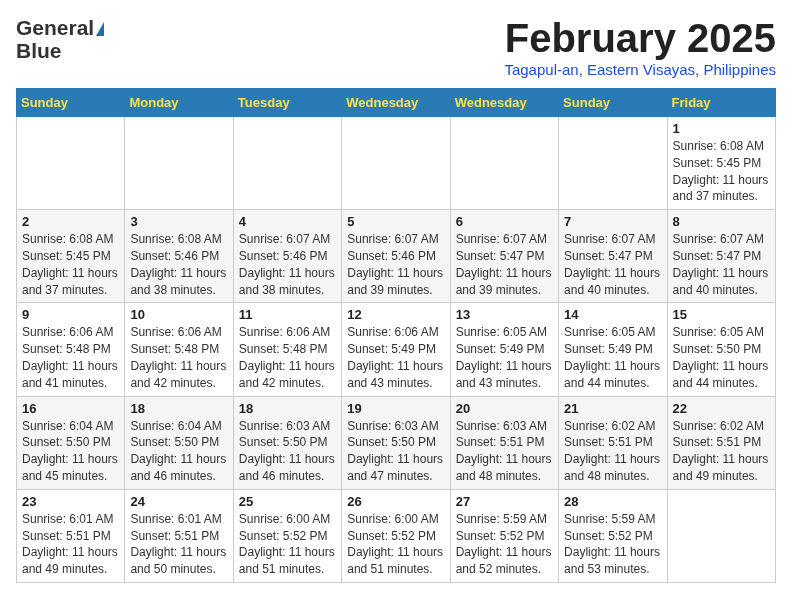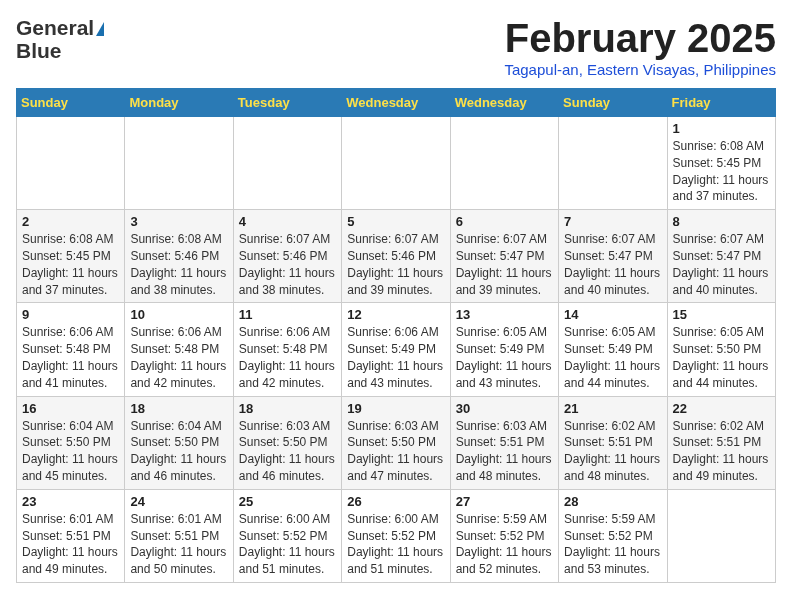--- a/index.html
+++ b/index.html
@@ -267,21 +267,21 @@
 and 46 minutes.</div>
         </td>
         <td>
           <span class="day-number">19</span>
           <div class="day-info" style="white-space: pre-line;">Sunrise: 6:03 AM
 Sunset: 5:50 PM
 Daylight: 11 hours
 and 47 minutes.</div>
         </td>
         <td>
-          <span class="day-number">30</span>
+          <span class="day-number">20</span>
           <div class="day-info" style="white-space: pre-line;">Sunrise: 6:03 AM
 Sunset: 5:51 PM
 Daylight: 11 hours
 and 48 minutes.</div>
         </td>
         <td>
           <span class="day-number">21</span>
           <div class="day-info" style="white-space: pre-line;">Sunrise: 6:02 AM
 Sunset: 5:51 PM
 Daylight: 11 hours

